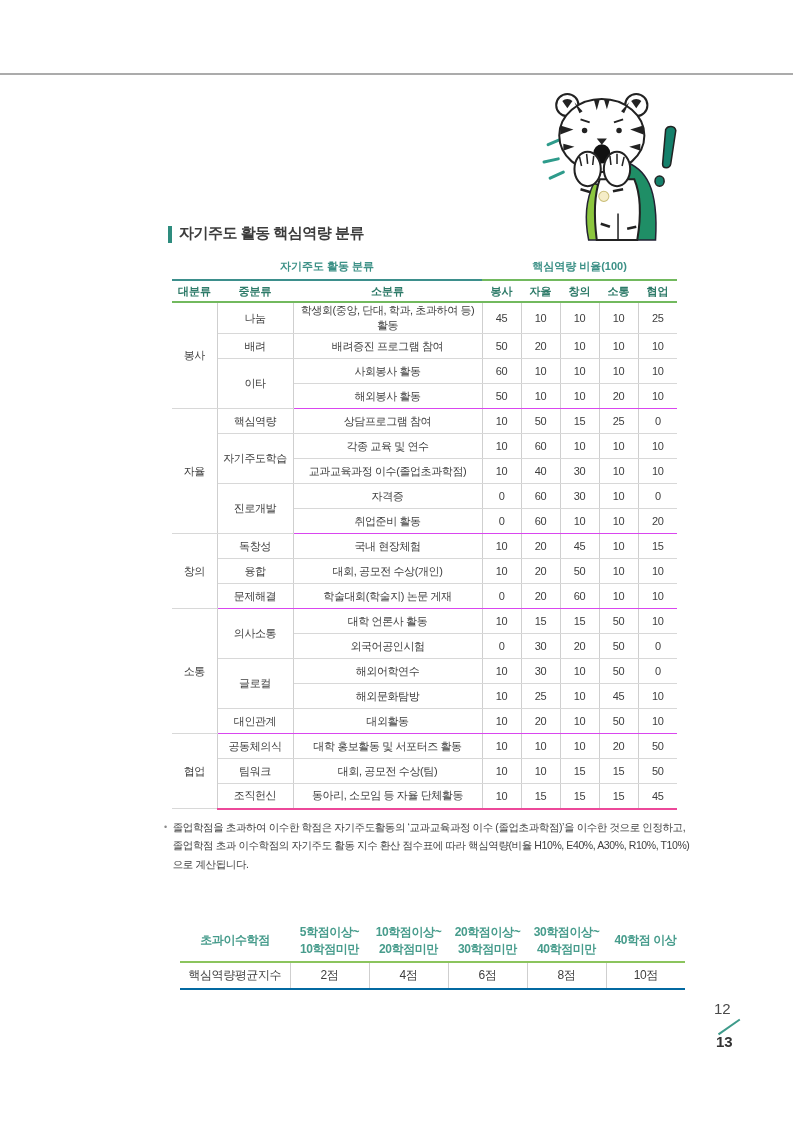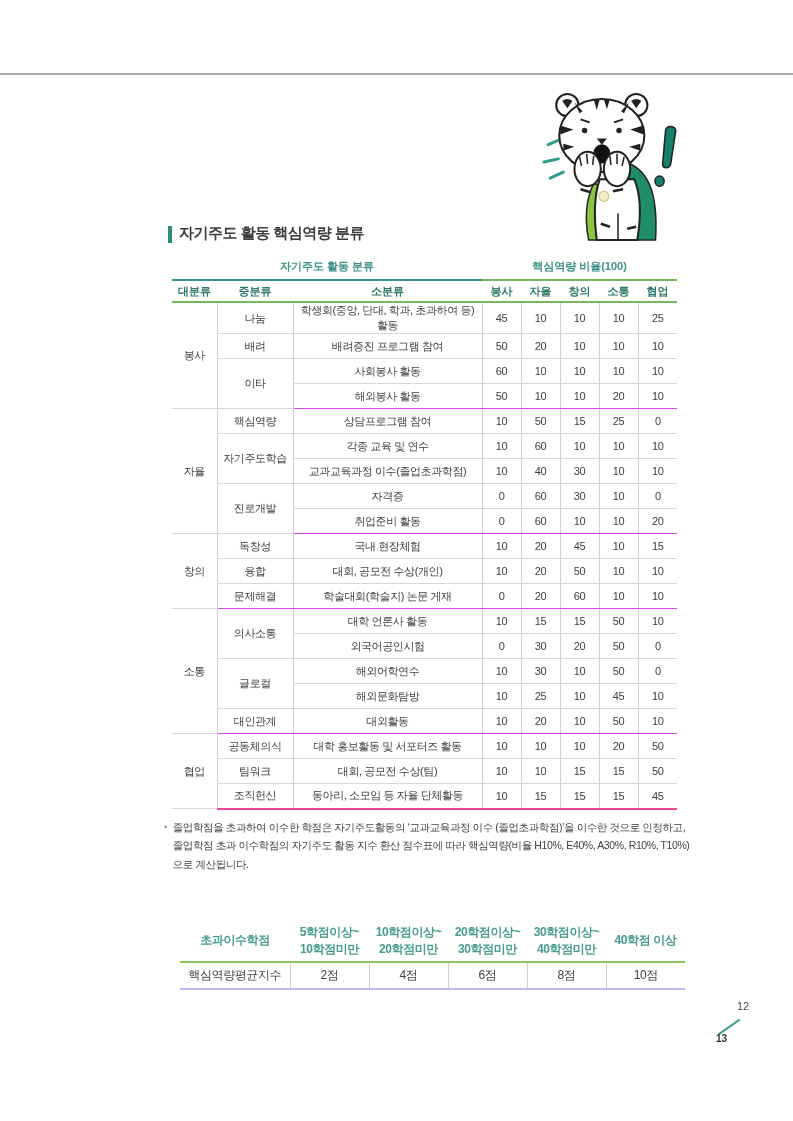--- a/index.html
+++ b/index.html
@@ -25,27 +25,27 @@
   table.main tbody tr.sec-end td { border-bottom:1px solid #d946ef; }
   table.main tbody tr.tbl-end td { border-bottom:2px solid #ec4899; }
 
   .footnote { position:absolute; left:164px; top:818px; width:530px; display:flex; gap:6px; font-size:10.5px; line-height:1.75; color:#3e3e3e; letter-spacing:-0.4px; }
   .footnote .bullet { color:#8a8a8a; font-size:9px; padding-top:2px; }
 
   .conv-title { position:absolute; left:180px; top:896px; width:505px; text-align:center; font-size:12px; font-weight:bold; color:#3c3c3c; letter-spacing:-0.5px; }
 
   table.conv { position:absolute; left:180px; top:920px; width:505px; border-collapse:collapse; table-layout:fixed; font-size:12px; }
   table.conv th { height:42px; font-weight:bold; color:#479c8c; text-align:center; vertical-align:middle; white-space:pre-line; line-height:1.35; border-bottom:2px solid #8bc45d; letter-spacing:-0.4px; }
-  table.conv td { height:27px; text-align:center; vertical-align:middle; color:#3e3e3e; border-bottom:2px solid #c4b5fd; border-right:1px solid #cfcfcf; letter-spacing:-0.4px; }
+  table.conv td { height:27px; text-align:center; vertical-align:middle; color:#3e3e3e; border-bottom:2px solid #0369a1; border-right:1px solid #cfcfcf; letter-spacing:-0.4px; }
   table.conv td.lastcol { border-right:none; }
 
   .page-num { position:absolute; left:708px; top:1000px; width:48px; height:56px; }
-  .page-num .p-left { position:absolute; left:29px; top:0; font-size:11px; color:#4a4a4a; }
+  .page-num .p-left { position:absolute; left:6px; top:0; font-size:15px; color:#4a4a4a; }
   .page-num .p-slash { position:absolute; left:8px; top:26px; width:26px; height:1.5px; background:#3d9a8a; transform:rotate(-35deg); }
-  .page-num .p-right { position:absolute; left:8px; top:33px; font-size:10px; font-weight:bold; color:#333; }
+  .page-num .p-right { position:absolute; left:8px; top:33px; font-size:15px; font-weight:bold; color:#333; }
 </style>
 </head>
 <body>
 
 <div class="page">
 
   <div class="top-rule"></div>
 
   <svg class="mascot" viewBox="0 0 225 150" aria-hidden="true">
 

